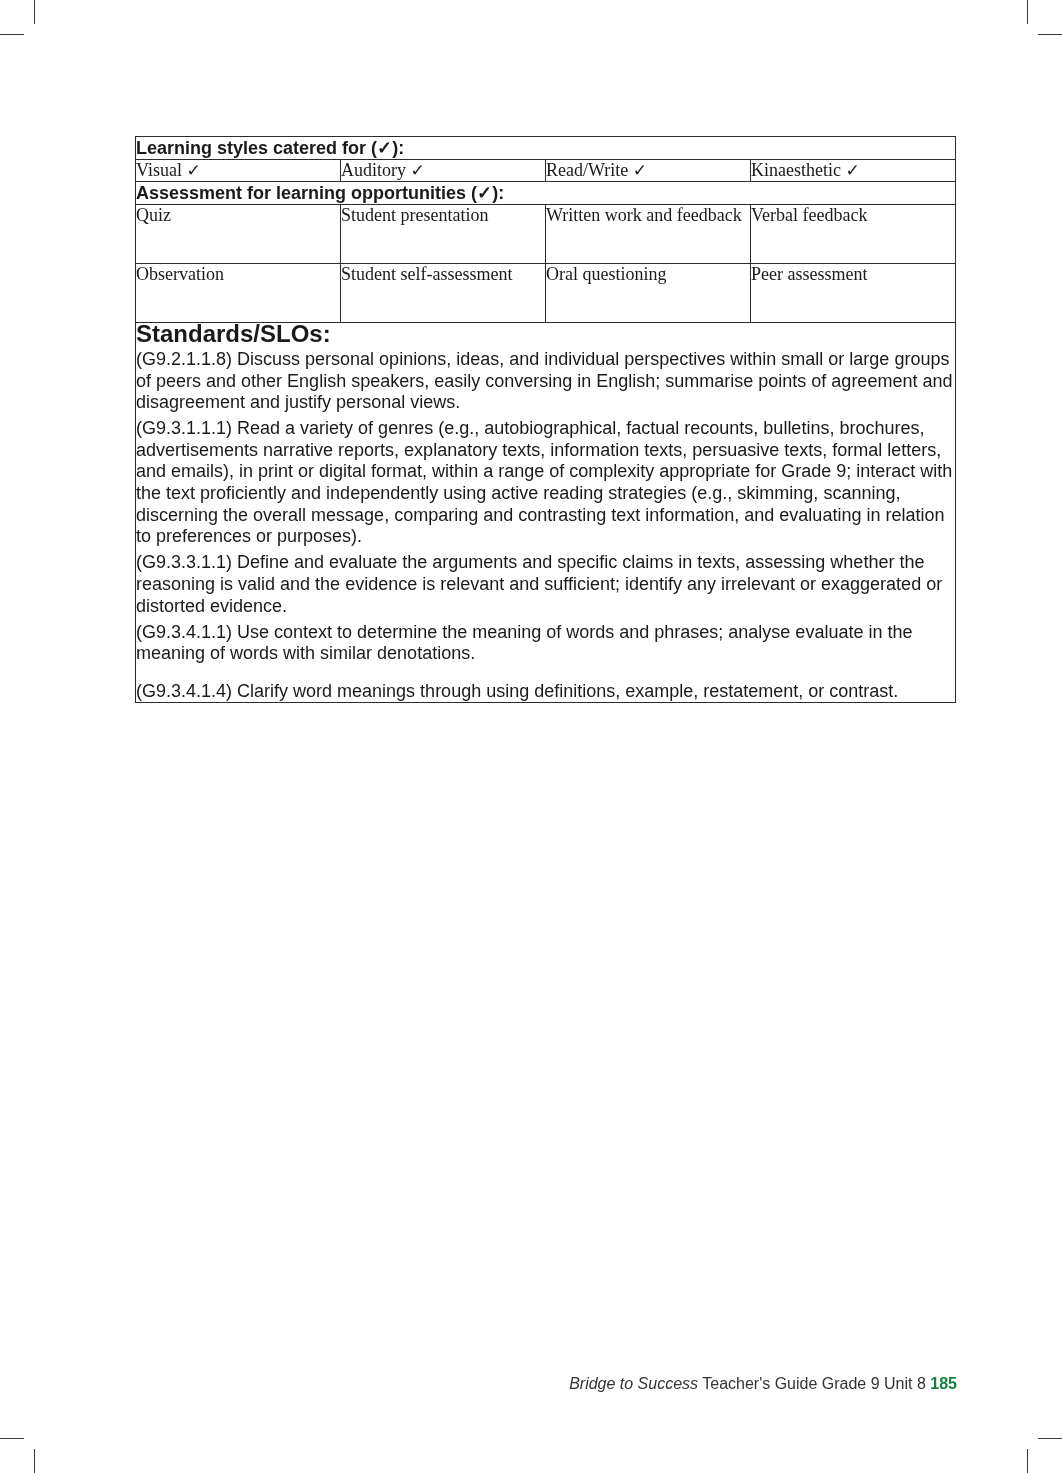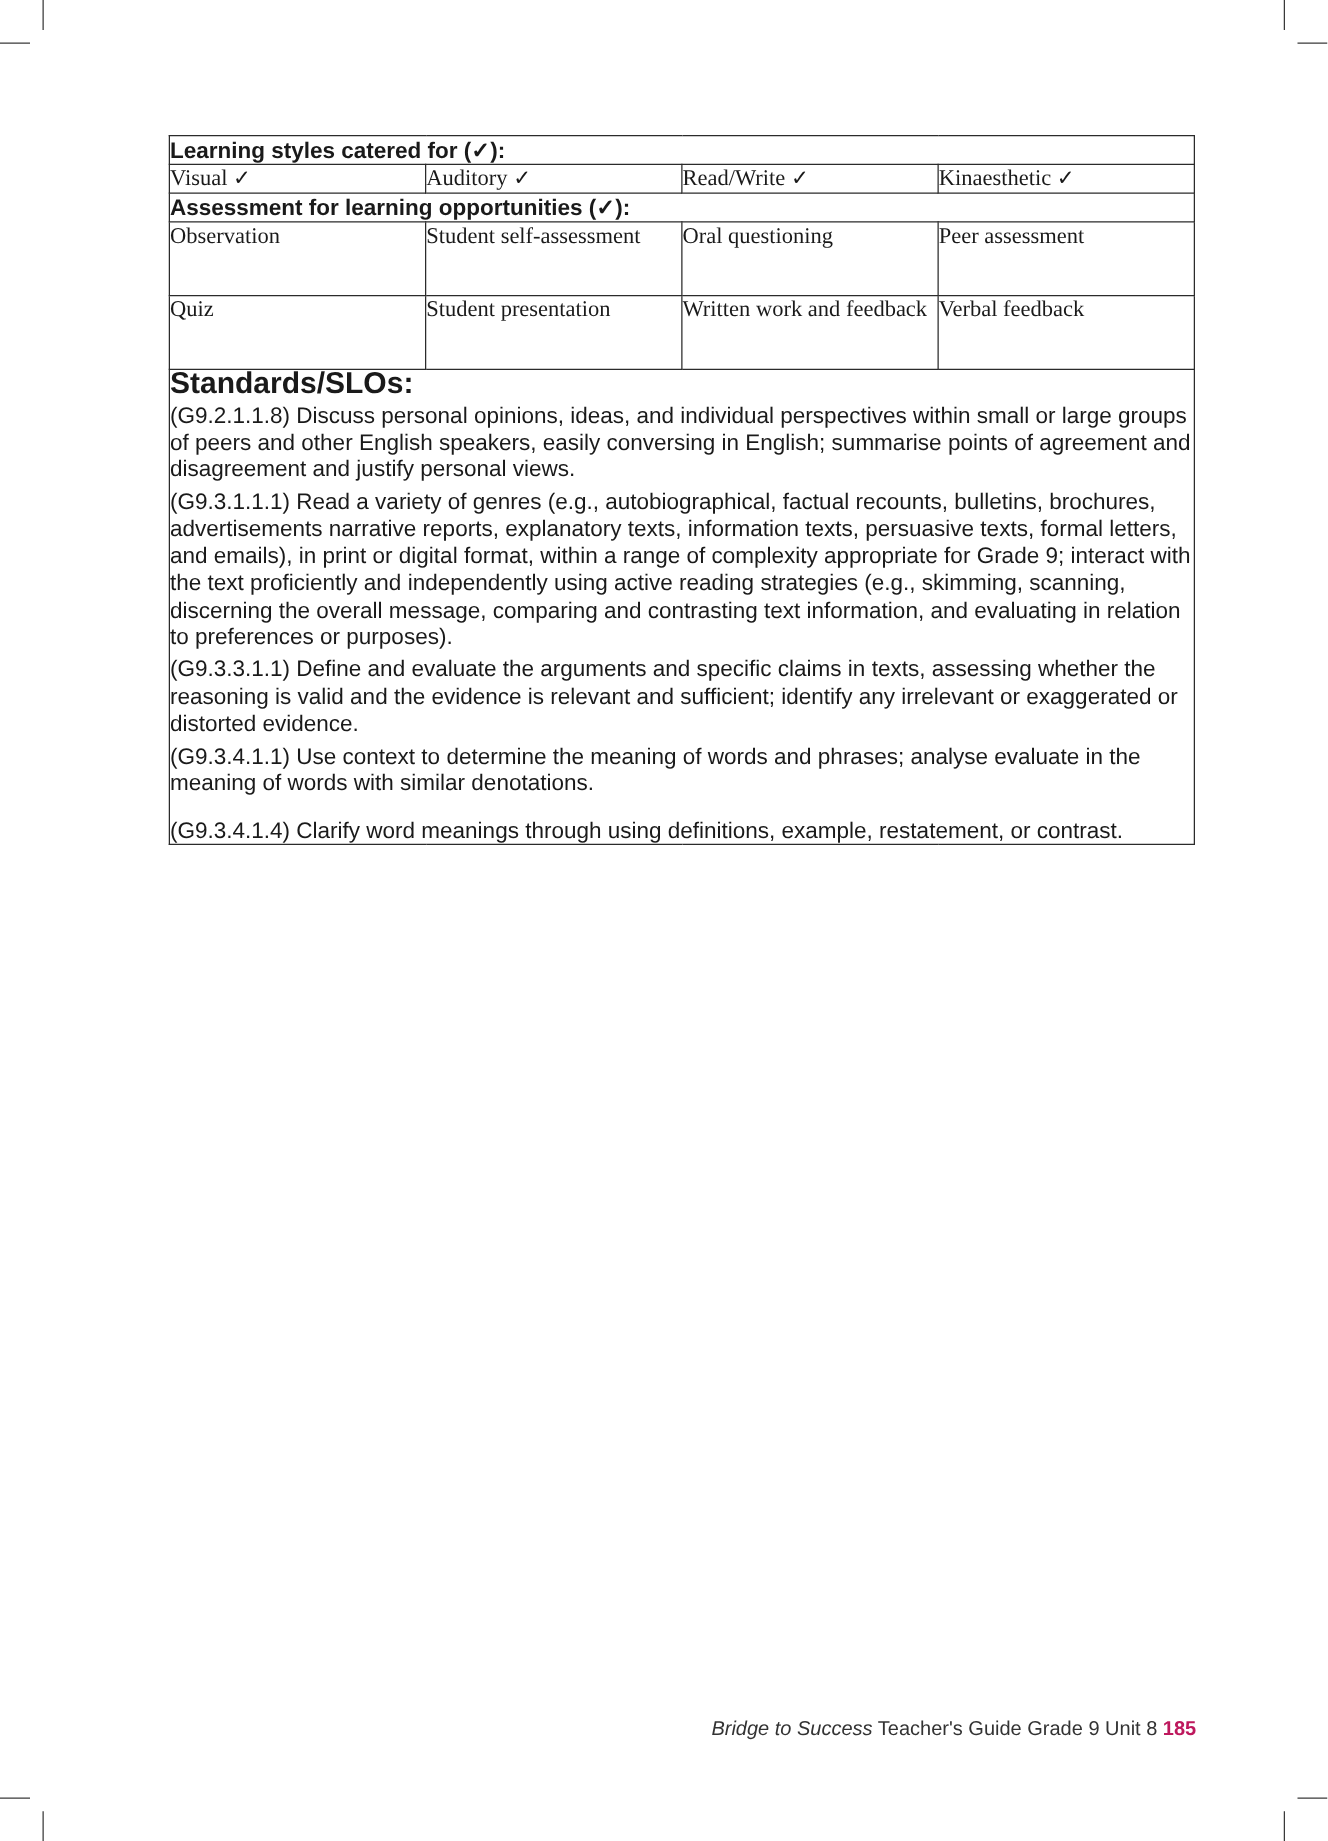--- a/index.html
+++ b/index.html
@@ -2,21 +2,21 @@
 <html><head>
 <meta charset="utf-8">
 <style>
   html, body { margin: 0; padding: 0; background: #ffffff; }
   body { width: 1062px; height: 1473px; position: relative; overflow: hidden; color: #1a1a1a; }
   .crop { position: absolute; background: #3a3a3a; }
   .crop.v { width: 1px; height: 24px; }
   .crop.h { width: 24px; height: 1px; }
 
   table.plan {
-    position: absolute; left: 135px; top: 108px; width: 821px;
+    position: absolute; left: 135px; top: 136px; width: 821px;
     border-collapse: collapse; table-layout: fixed;
   }
   table.plan td { border: 1.5px solid #2b2b2b; vertical-align: top; padding: 0; }
   .hdr {
     font-family: "Liberation Sans", sans-serif; font-weight: bold; font-size: 18px;
     padding: 6px 6px 6px 6px; height: 22px; line-height: 22px;
   }
   .cell-serif {
     font-family: "Liberation Serif", serif; font-size: 18px; line-height: 21px;
     padding: 6px 6px 4px 6px;
@@ -29,21 +29,21 @@
   .std-item { font-family: "Liberation Sans", sans-serif; font-size: 18px; line-height: 21.6px; margin-bottom: 4.5px; }
   .std-item:last-child { margin-bottom: 0; margin-top: 16px; }
   .check { font-family: "DejaVu Sans", sans-serif; font-size: 17px; }
 
   .footer {
     position: absolute; right: 105px; top: 1375px;
     font-family: "Liberation Sans", sans-serif; font-size: 16px; color: #333;
     white-space: nowrap;
   }
   .footer .title { font-style: italic; }
-  .footer .page { font-weight: bold; color: #be185d; }
+  .footer .page { font-weight: bold; color: #15803d; }
 </style>
 </head>
 <body>
 
 <div class="crop v" style="left:34px; top:0;"></div>
 <div class="crop h" style="left:0; top:34px;"></div>
 <div class="crop v" style="left:1027px; top:0;"></div>
 <div class="crop h" style="left:1038px; top:34px;"></div>
 <div class="crop h" style="left:0; top:1438px;"></div>
 <div class="crop v" style="left:34px; top:1449px;"></div>
@@ -64,30 +64,30 @@
   <tr>
     <td class="cell-serif ls-cell"><span>Visual</span> <span class="check">✓</span></td>
     <td class="cell-serif ls-cell"><span>Auditory</span> <span class="check">✓</span></td>
     <td class="cell-serif ls-cell"><span>Read/Write</span> <span class="check">✓</span></td>
     <td class="cell-serif ls-cell"><span>Kinaesthetic</span> <span class="check">✓</span></td>
   </tr>
   <tr>
     <td colspan="4" class="hdr">Assessment for learning opportunities (✓):</td>
   </tr>
   <tr>
+    <td class="cell-serif ao-cell">Quiz</td>
+    <td class="cell-serif ao-cell">Student presentation</td>
+    <td class="cell-serif ao-cell">Written work and feedback</td>
+    <td class="cell-serif ao-cell">Verbal feedback</td>
+  </tr>
+  <tr>
     <td class="cell-serif ao-cell">Observation</td>
     <td class="cell-serif ao-cell">Student self-assessment</td>
     <td class="cell-serif ao-cell">Oral questioning</td>
     <td class="cell-serif ao-cell">Peer assessment</td>
-  </tr>
-  <tr>
-    <td class="cell-serif ao-cell">Quiz</td>
-    <td class="cell-serif ao-cell">Student presentation</td>
-    <td class="cell-serif ao-cell">Written work and feedback</td>
-    <td class="cell-serif ao-cell">Verbal feedback</td>
   </tr>
   <tr>
     <td colspan="4" class="std-wrap">
       <div class="std-title">Standards/SLOs:</div>
       <div class="std-item">(G9.2.1.1.8) Discuss personal opinions, ideas, and individual perspectives within small or large groups of peers and other English speakers, easily conversing in English; summarise points of agreement and disagreement and justify personal views.</div>
       <div class="std-item">(G9.3.1.1.1) Read a variety of genres (e.g., autobiographical, factual recounts, bulletins, brochures, advertisements narrative reports, explanatory texts, information texts, persuasive texts, formal letters, and emails), in print or digital format, within a range of complexity appropriate for Grade 9; interact with the text proficiently and independently using active reading strategies (e.g., skimming, scanning, discerning the overall message, comparing and contrasting text information, and evaluating in relation to preferences or purposes).</div>
       <div class="std-item">(G9.3.3.1.1) Define and evaluate the arguments and specific claims in texts, assessing whether the reasoning is valid and the evidence is relevant and sufficient; identify any irrelevant or exaggerated or distorted evidence.</div>
       <div class="std-item">(G9.3.4.1.1) Use context to determine the meaning of words and phrases; analyse evaluate in the meaning of words with similar denotations.</div>
       <div class="std-item">(G9.3.4.1.4) Clarify word meanings through using definitions, example, restatement, or contrast.</div>
     </td>

